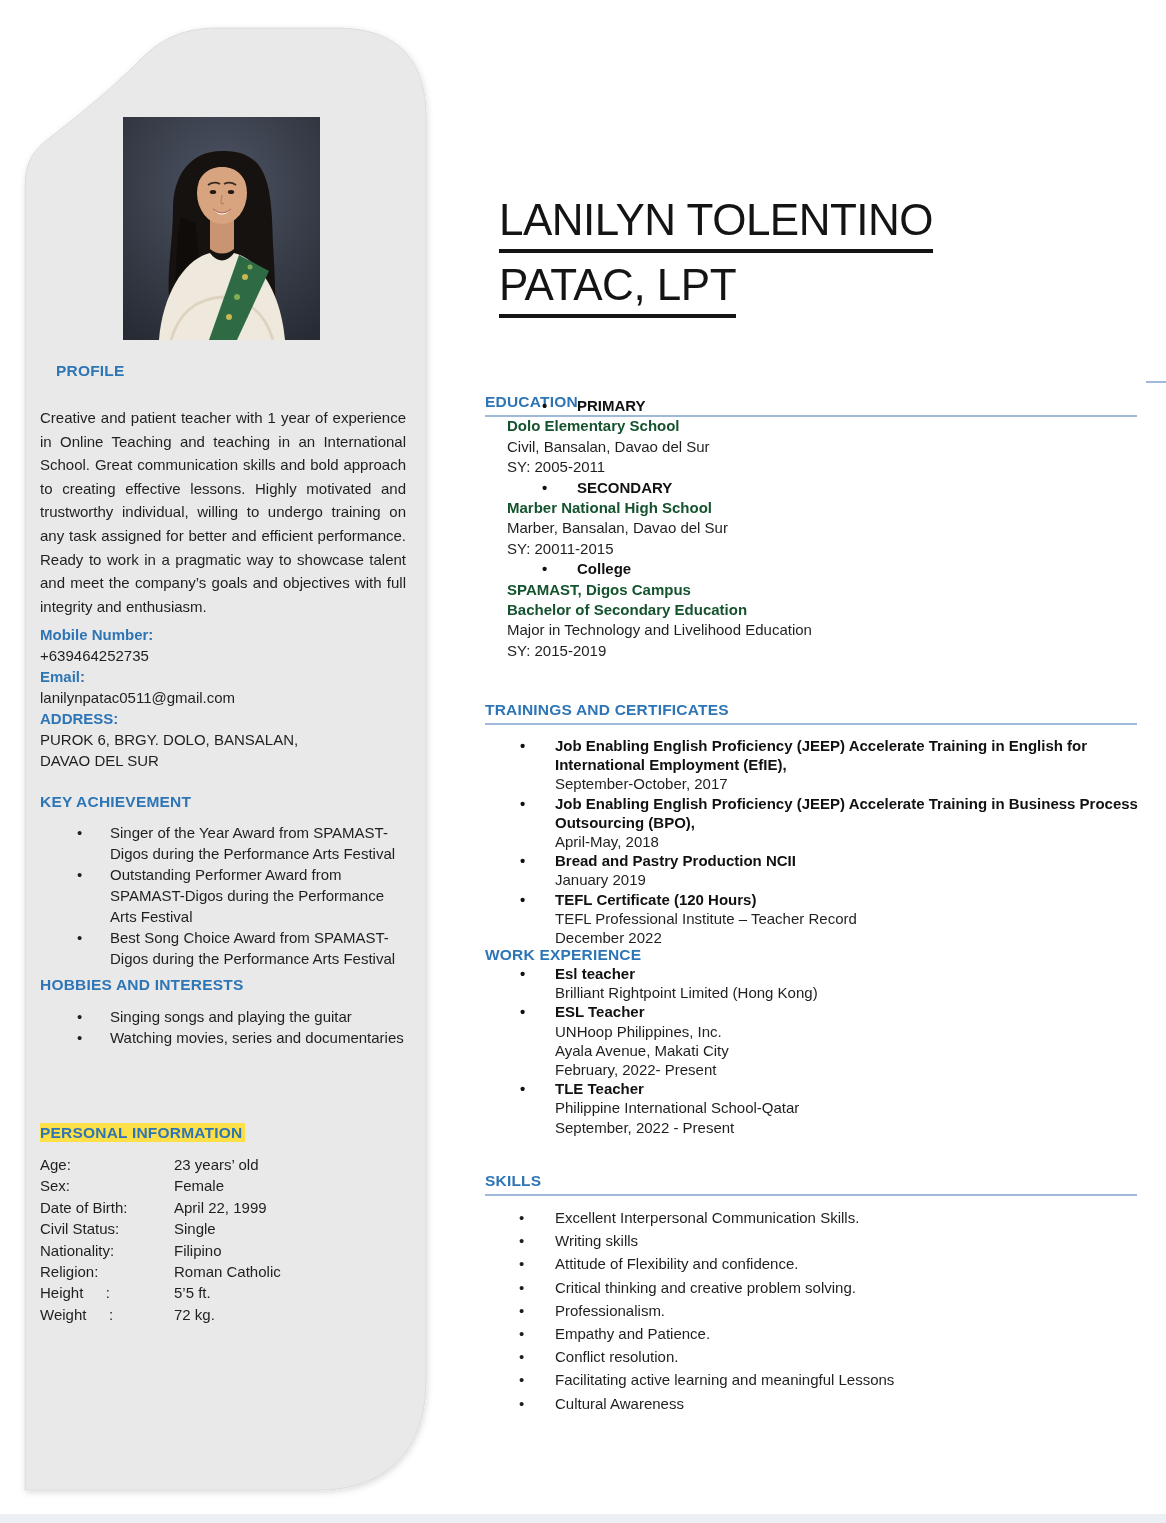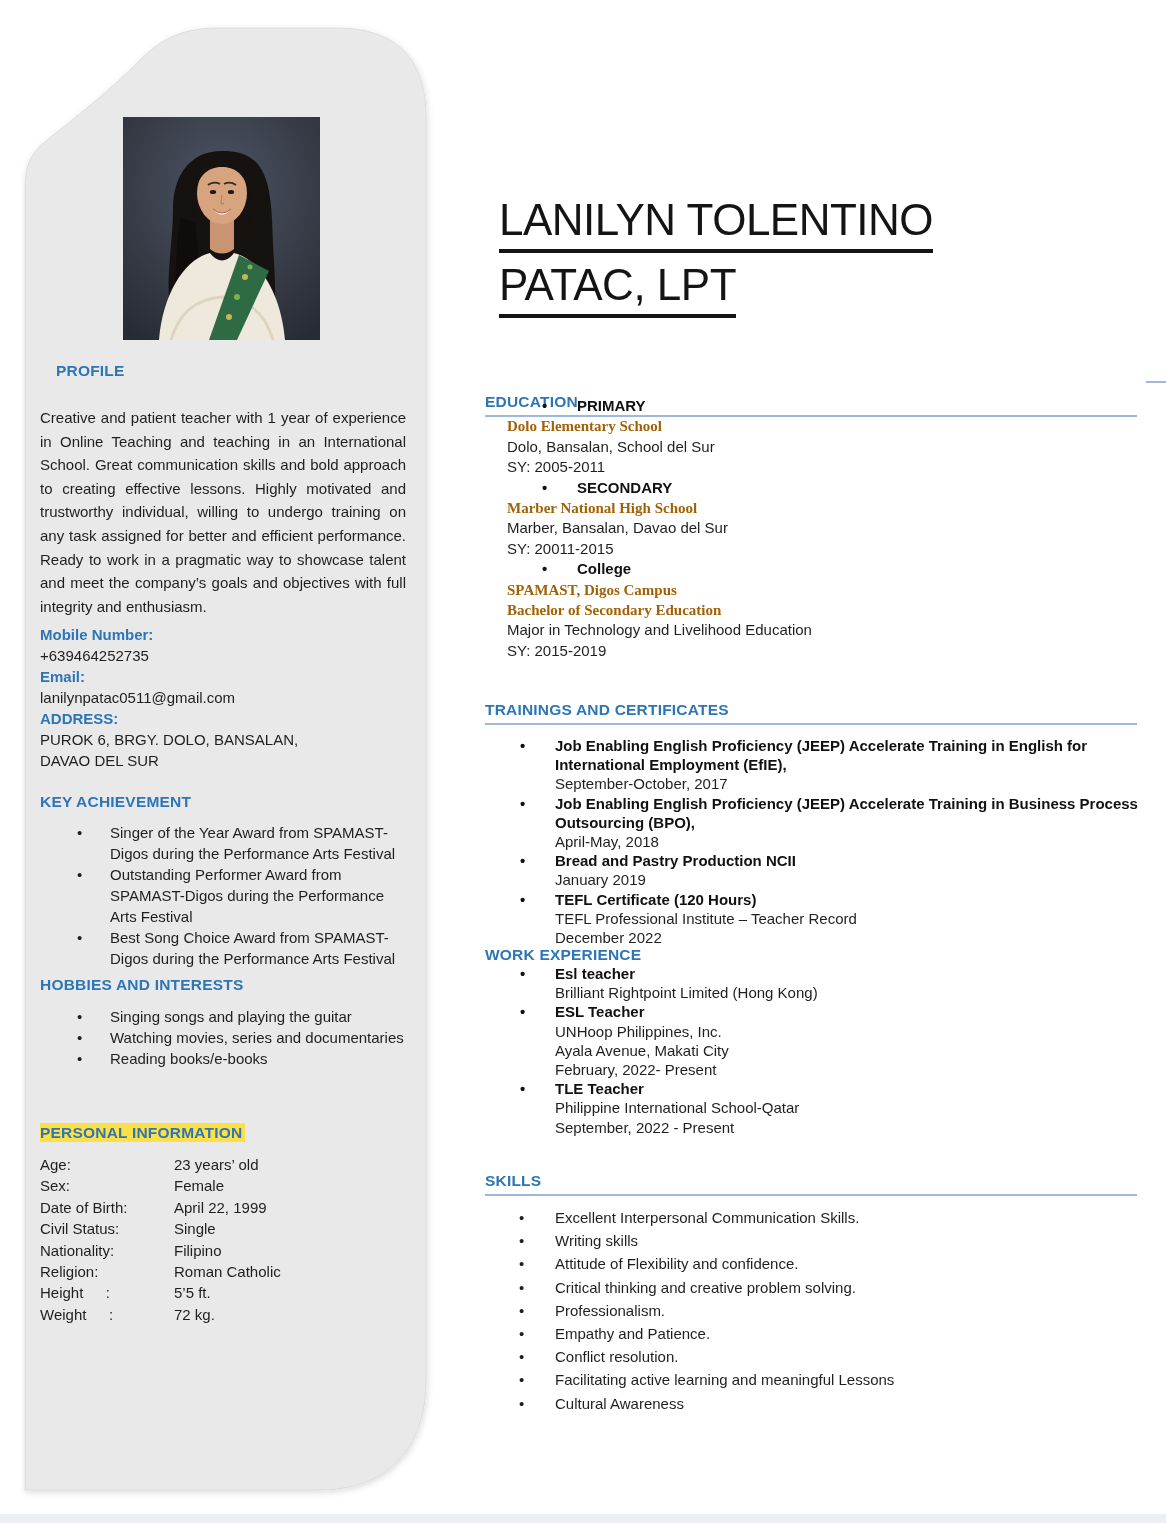--- a/index.html
+++ b/index.html
@@ -36,21 +36,21 @@
   .sec-h{position:absolute;left:485px;width:652px;color:#2E75B6;font-weight:700;font-size:15.5px;
          border-bottom:2px solid #9FB9DA;padding-bottom:4px;letter-spacing:.2px;}
   .edu-h{top:361px;margin-top:32px;} .train-h{top:701px;} .skills-h{top:1172px;}
   .work-h{position:absolute;left:485px;top:946px;color:#2E75B6;font-weight:700;font-size:15.5px;letter-spacing:.2px;}
   .edu-list{position:absolute;left:507px;top:396px;width:655px;font-size:15px;line-height:20.4px;}
   .train-list{position:absolute;left:485px;top:736px;width:660px;font-size:15px;line-height:19.2px;}
   .work-list{position:absolute;left:485px;top:964px;width:660px;font-size:15px;line-height:19.2px;}
   .b-line{position:relative;padding-left:70px;font-weight:700;color:#111;}
   .b-line::before{content:"\2022";position:absolute;left:35px;top:0;color:#111;}
   .edu-line{padding-left:0;}
-  .edu-line.bold{font-weight:700;color:#a16207;font-family:Liberation Serif, serif;}
+  .edu-line.bold{font-weight:700;color:#14532d;}
   .edu-line:empty{display:none;}
   .t-line{padding-left:70px;}
   .t-line:empty{display:none;}
   ul.skills-list{list-style:none;margin:0;padding:0;position:absolute;left:485px;top:1206px;width:660px;
                  font-size:15px;line-height:23.2px;}
   ul.skills-list li{position:relative;padding-left:70px;}
   ul.skills-list li::before{content:"\2022";position:absolute;left:34px;top:0;}
   .rule-frag{position:absolute;left:1146px;top:381px;width:20px;height:2px;background:#9FB9DA;}
   .footer-band{position:absolute;left:0;top:1514px;width:1166px;height:9px;background:#ECEFF4;}
 </style>
@@ -120,21 +120,20 @@
   <li>Singer of the Year Award from SPAMAST-Digos during the Performance Arts Festival</li>
       <li>Outstanding Performer Award from SPAMAST-Digos during the Performance Arts Festival</li>
       <li>Best Song Choice Award from SPAMAST-Digos during the Performance Arts Festival</li>
     </ul>
 
   <div class="sb-h hob-h">HOBBIES AND INTERESTS</div>
   <ul class="blist hob-list">
 
   <li>Singing songs and playing the guitar</li>
       <li>Watching movies, series and documentaries</li>
-      <li>Reading books/e-books</li>
     </ul>
 
   <div class="sb-h pi-h"><span>PERSONAL INFORMATION</span></div>
   <div class="pi-rows">
 
       <div class="pi-row">
         <span class="pi-label">Age:</span><span class="pi-value">23 years’ old</span>
       </div>
 
       <div class="pi-row">
@@ -170,21 +169,21 @@
     <span class="name-line"><span>LANILYN TOLENTINO</span></span>
     <span class="name-line"><span>PATAC, LPT</span></span>
   </h1>
 
   <div class="sec-h edu-h">EDUCATION</div>
   <div class="edu-list">
 
       <div class="edu-entry">
         <div class="b-line">PRIMARY</div>
         <div class="edu-line bold">Dolo Elementary School</div>
-        <div class="edu-line">Dolo, Bansalan, School del Sur</div>
+        <div class="edu-line">Civil, Bansalan, Davao del Sur</div>
 
         <div class="edu-line">SY: 2005-2011</div>
       </div>
 
       <div class="edu-entry">
         <div class="b-line">SECONDARY</div>
         <div class="edu-line bold">Marber National High School</div>
         <div class="edu-line">Marber, Bansalan, Davao del Sur</div>
 
         <div class="edu-line">SY: 20011-2015</div>

